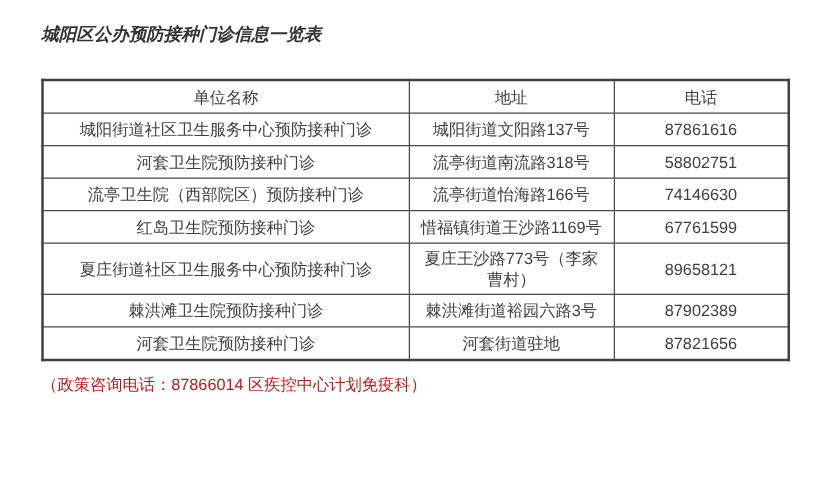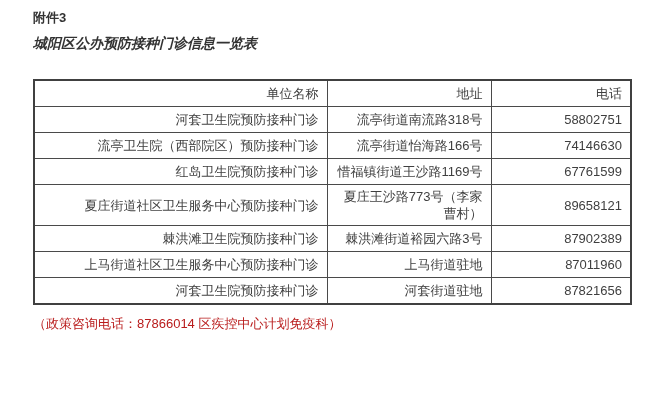--- a/index.html
+++ b/index.html
@@ -40,59 +40,63 @@
     border: 2px solid #404040;
   }
   .clinic-table col.c-name   { width: 293px; }
   .clinic-table col.c-addr   { width: 164px; }
   .clinic-table col.c-phone  { width: 140px; }
   .clinic-table th,
   .clinic-table td {
     border: 1px solid #4a4a4a;
     font-size: 13px;
     font-weight: normal;
-    text-align: right;
+    text-align: center;
     vertical-align: middle;
     padding: 3px 8px;
     height: 19px;
     line-height: 17px;
     color: #3f3f3f;
     word-break: break-all;
     overflow: hidden;
   }
   .footer-note {
     font-size: 13px;
     color: #b91c1c;
     margin-top: 10px;
     line-height: 17px;
   }
 </style>
 </head>
 <body>
 
 <div class="page">
 
-  <div class="attachment-label">附件3</div>
 
   <div class="doc-title">城阳区公办预防接种门诊信息一览表</div>
 
   <table class="clinic-table">
     <colgroup>
       <col class="c-name">
       <col class="c-addr">
       <col class="c-phone">
     </colgroup>
     <thead>
       <tr>
         <th>单位名称</th>
         <th>地址</th>
         <th>电话</th>
       </tr>
     </thead>
     <tbody id="table-body">
+        <tr>
+          <td>城阳街道社区卫生服务中心预防接种门诊</td>
+          <td>城阳街道文阳路137号</td>
+          <td>87861616</td>
+        </tr>
         <tr>
           <td>河套卫生院预防接种门诊</td>
           <td>流亭街道南流路318号</td>
           <td>58802751</td>
         </tr>
         <tr>
           <td>流亭卫生院（西部院区）预防接种门诊</td>
           <td>流亭街道怡海路166号</td>
           <td>74146630</td>
         </tr>
@@ -105,25 +109,20 @@
           <td>夏庄街道社区卫生服务中心预防接种门诊</td>
           <td>夏庄王沙路773号（李家曹村）</td>
           <td>89658121</td>
         </tr>
         <tr>
           <td>棘洪滩卫生院预防接种门诊</td>
           <td>棘洪滩街道裕园六路3号</td>
           <td>87902389</td>
         </tr>
         <tr>
-          <td>上马街道社区卫生服务中心预防接种门诊</td>
-          <td>上马街道驻地</td>
-          <td>87011960</td>
-        </tr>
-        <tr>
           <td>河套卫生院预防接种门诊</td>
           <td>河套街道驻地</td>
           <td>87821656</td>
         </tr>
       </tbody>
   </table>
 
   <div class="footer-note">（政策咨询电话：87866014 区疾控中心计划免疫科）</div>
 
 </div>

